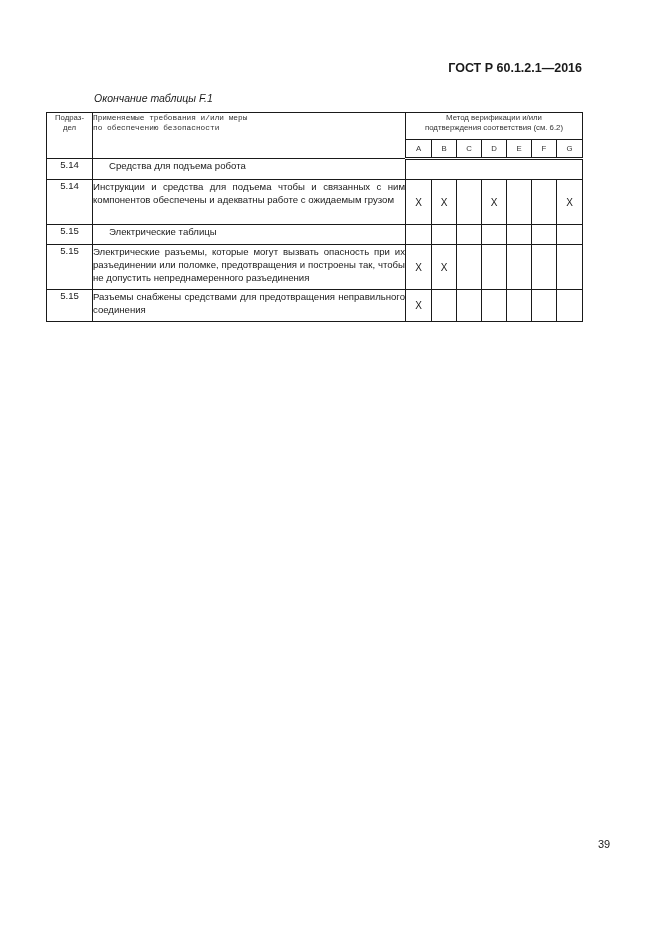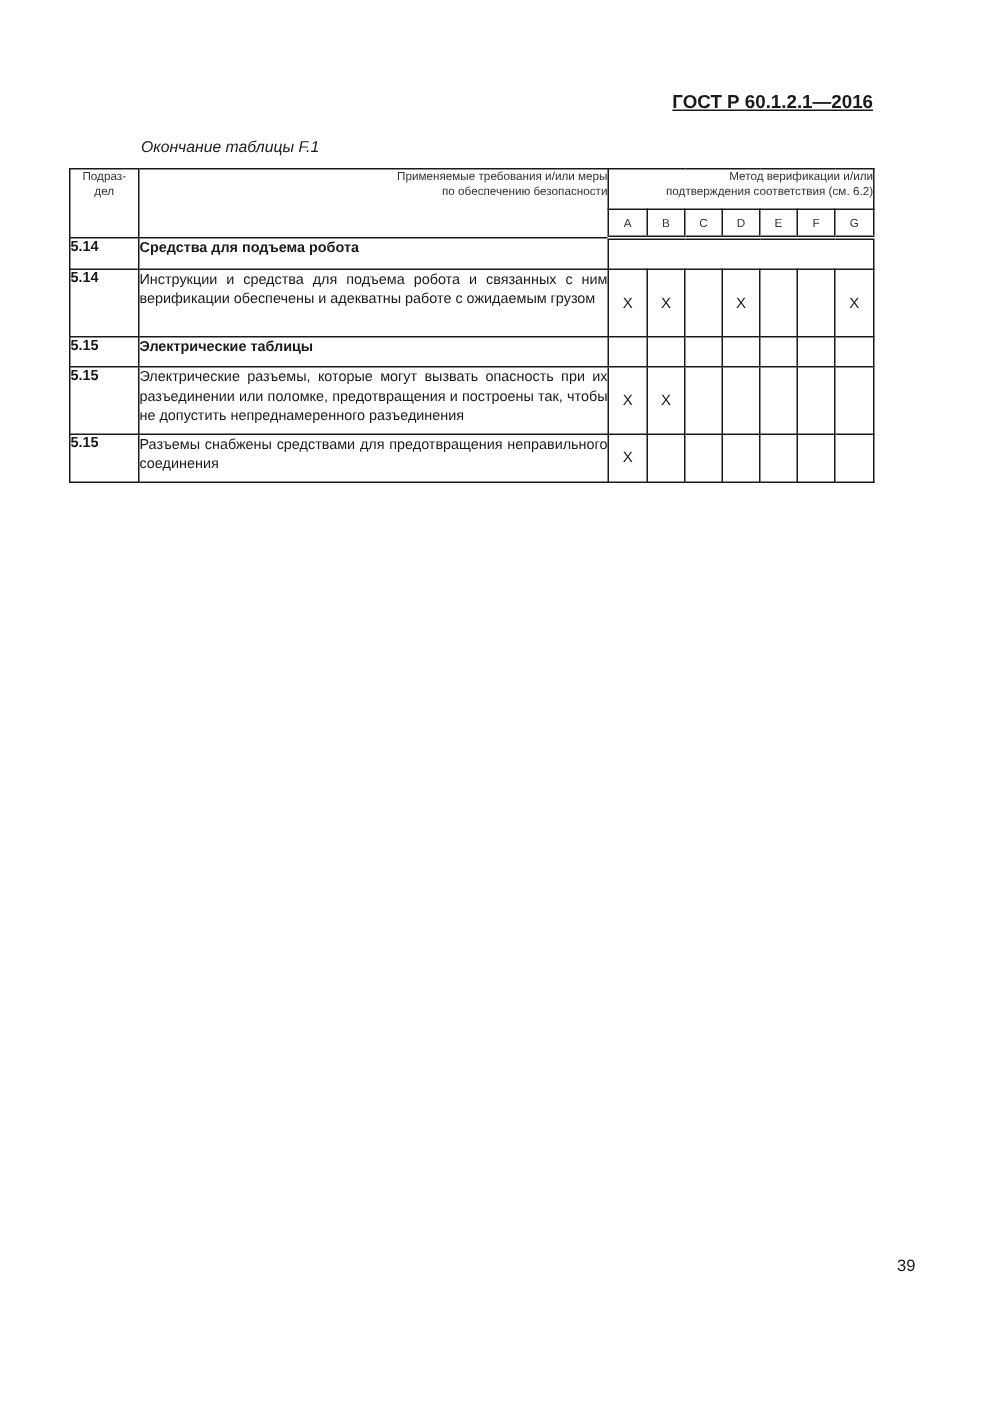--- a/index.html
+++ b/index.html
@@ -1,34 +1,34 @@
 <!DOCTYPE html>
 <html><head>
 <meta charset="utf-8">
 <style>
   html, body { margin: 0; padding: 0; background: #ffffff; }
   body { width: 661px; height: 935px; position: relative; overflow: hidden;
          font-family: "Liberation Sans", sans-serif; color: #1a1a1a; }
-  .doc-code { position: absolute; top: 61px; right: 79px; font-weight: bold; font-size: 12.5px; text-decoration: underline; }
+  .doc-code { position: absolute; top: 61px; right: 79px; font-weight: bold; font-size: 12.5px; }
   .caption { position: absolute; top: 92px; left: 46px; font-style: italic; font-size: 10.5px; margin-left: 48px; }
   .page-num { position: absolute; top: 838px; left: 598px; font-size: 11px; }
 
   table.main { position: absolute; left: 46px; top: 112px; width: 537px;
                border-collapse: collapse; table-layout: fixed; font-size: 9.6px; }
   table.main td, table.main th { border: 1px solid #1a1a1a; padding: 0; }
   th { font-weight: normal; font-size: 7.8px; color: #333; line-height: 10px; margin-top: 28px; }
   th.h-sub { width: 46px; vertical-align: top; padding-top: 12px; text-align: center; }
-  th.h-req { vertical-align: top; padding-top: 12px; text-align: right; }
-  th.h-meth { height: 26px; vertical-align: top; padding-top: 3px; text-align: right; }
+  th.h-req { vertical-align: top; padding-top: 12px; text-align: left; font-family: Liberation Mono, monospace; }
+  th.h-meth { height: 26px; vertical-align: top; padding-top: 3px; text-align: center; }
   th.h-col { width: 24px; height: 17px; text-align: center; vertical-align: middle; }
   thead tr:last-child th { border-bottom: 3px double #1a1a1a; }
 
-  td.sub { vertical-align: top; padding-top: 5px; font-weight: bold; }
+  td.sub { text-align: center; vertical-align: top; padding-top: 5px; }
   td.req { vertical-align: top; padding: 4px 5px 5px 5px; line-height: 13px; text-align: justify; }
-  td.req.bold { font-weight: bold; }
+  td.req.bold { font-weight: normal; padding-left: 16px; }
   td.mark { text-align: center; vertical-align: middle; font-size: 10px; }
   td.span-blank { }
 </style>
 </head>
 <body>
 
 <div class="doc-code">ГОСТ Р 60.1.2.1—2016</div>
 <div class="caption">Окончание таблицы F.1</div>
 
 <table class="main">
@@ -63,21 +63,21 @@
     </tr>
   </thead>
   <tbody>
     <tr style="height:21px">
       <td class="sub">5.14</td>
       <td class="req bold">Средства для подъема робота</td>
       <td class="span-blank" colspan="7"></td>
     </tr>
     <tr style="height:45px">
       <td class="sub">5.14</td>
-      <td class="req">Инструкции и средства для подъема робота и связанных с ним верификации обеспечены и адекватны работе с ожидаемым гру­зом</td>
+      <td class="req">Инструкции и средства для подъема чтобы и связанных с ним компонентов обеспечены и адекватны работе с ожидаемым гру­зом</td>
       <td class="mark">X</td>
       <td class="mark">X</td>
       <td class="mark"></td>
       <td class="mark">X</td>
       <td class="mark"></td>
       <td class="mark"></td>
       <td class="mark">X</td>
     </tr>
     <tr style="height:20px">
       <td class="sub">5.15</td>

